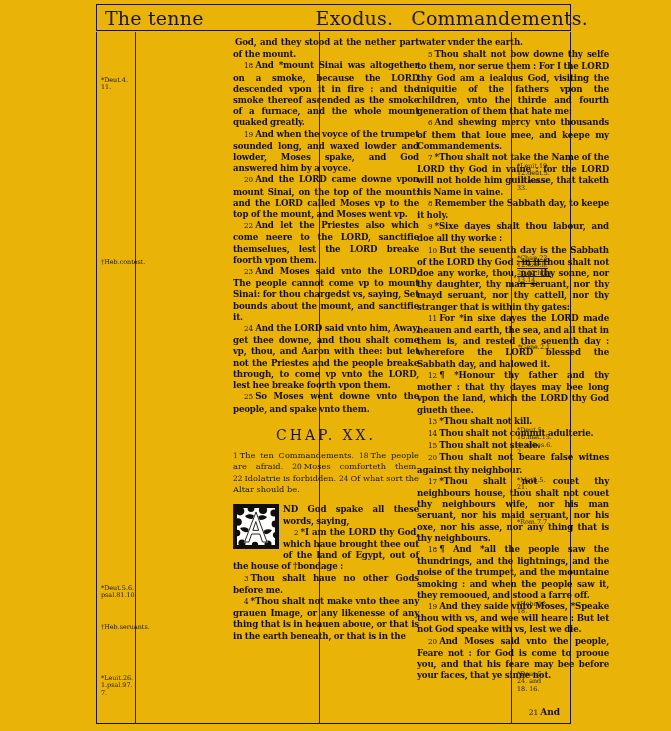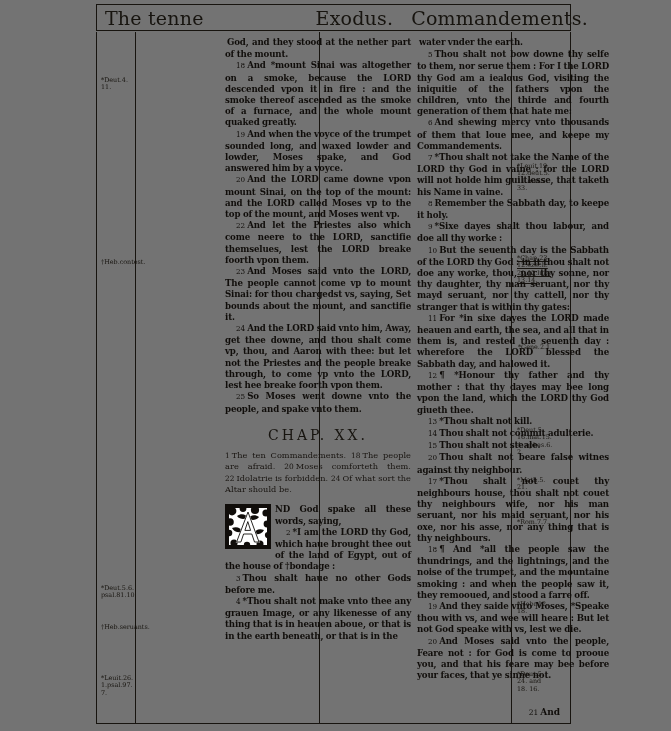--- a/index.html
+++ b/index.html
@@ -1,21 +1,21 @@
 <!DOCTYPE html>
 <html><head>
 <meta charset="utf-8">
 <style>
   html,body{margin:0;padding:0;background:#ffffff;}
   body{
     width:671px;height:731px;overflow:hidden;
     font-family:"DejaVu Serif", serif;
     color:#1a1612;
   }
-  .page{position:relative;width:671px;height:731px;background:#737373;}
+  .page{position:relative;width:671px;height:731px;background:#eab308;}
 
   
   .header{
     position:absolute;left:96px;top:4px;width:475px;height:27px;
     border:1.2px solid #17140f;border-bottom:1.2px solid #17140f;
     box-sizing:border-box;
   }
   .header-inner{
     display:flex;align-items:center;height:100%;
     font-family:"DejaVu Serif", serif;
@@ -37,21 +37,21 @@
   .rule{position:absolute;top:0;bottom:0;width:1px;background:#17140f;}
   .rule-a{left:38px;}   
   .rule-b{left:222px;}  
   .rule-c{left:414px;}  
 
   
   .col{
     position:absolute;top:4px;
     font-family:"DejaVu Serif", serif;
   }
-  .col-left{left:128px;width:186px;}
+  .col-left{left:136px;width:186px;}
   .col-right{left:320px;width:192px;}
 
   
   .bl{
     font-family:"DejaVu Serif", serif;
     font-size:9.6px;line-height:11.2px;
     text-align:justify;text-justify:inter-word;
     font-weight:bold;
     letter-spacing:-0.15px;
     word-spacing:-0.3px;

